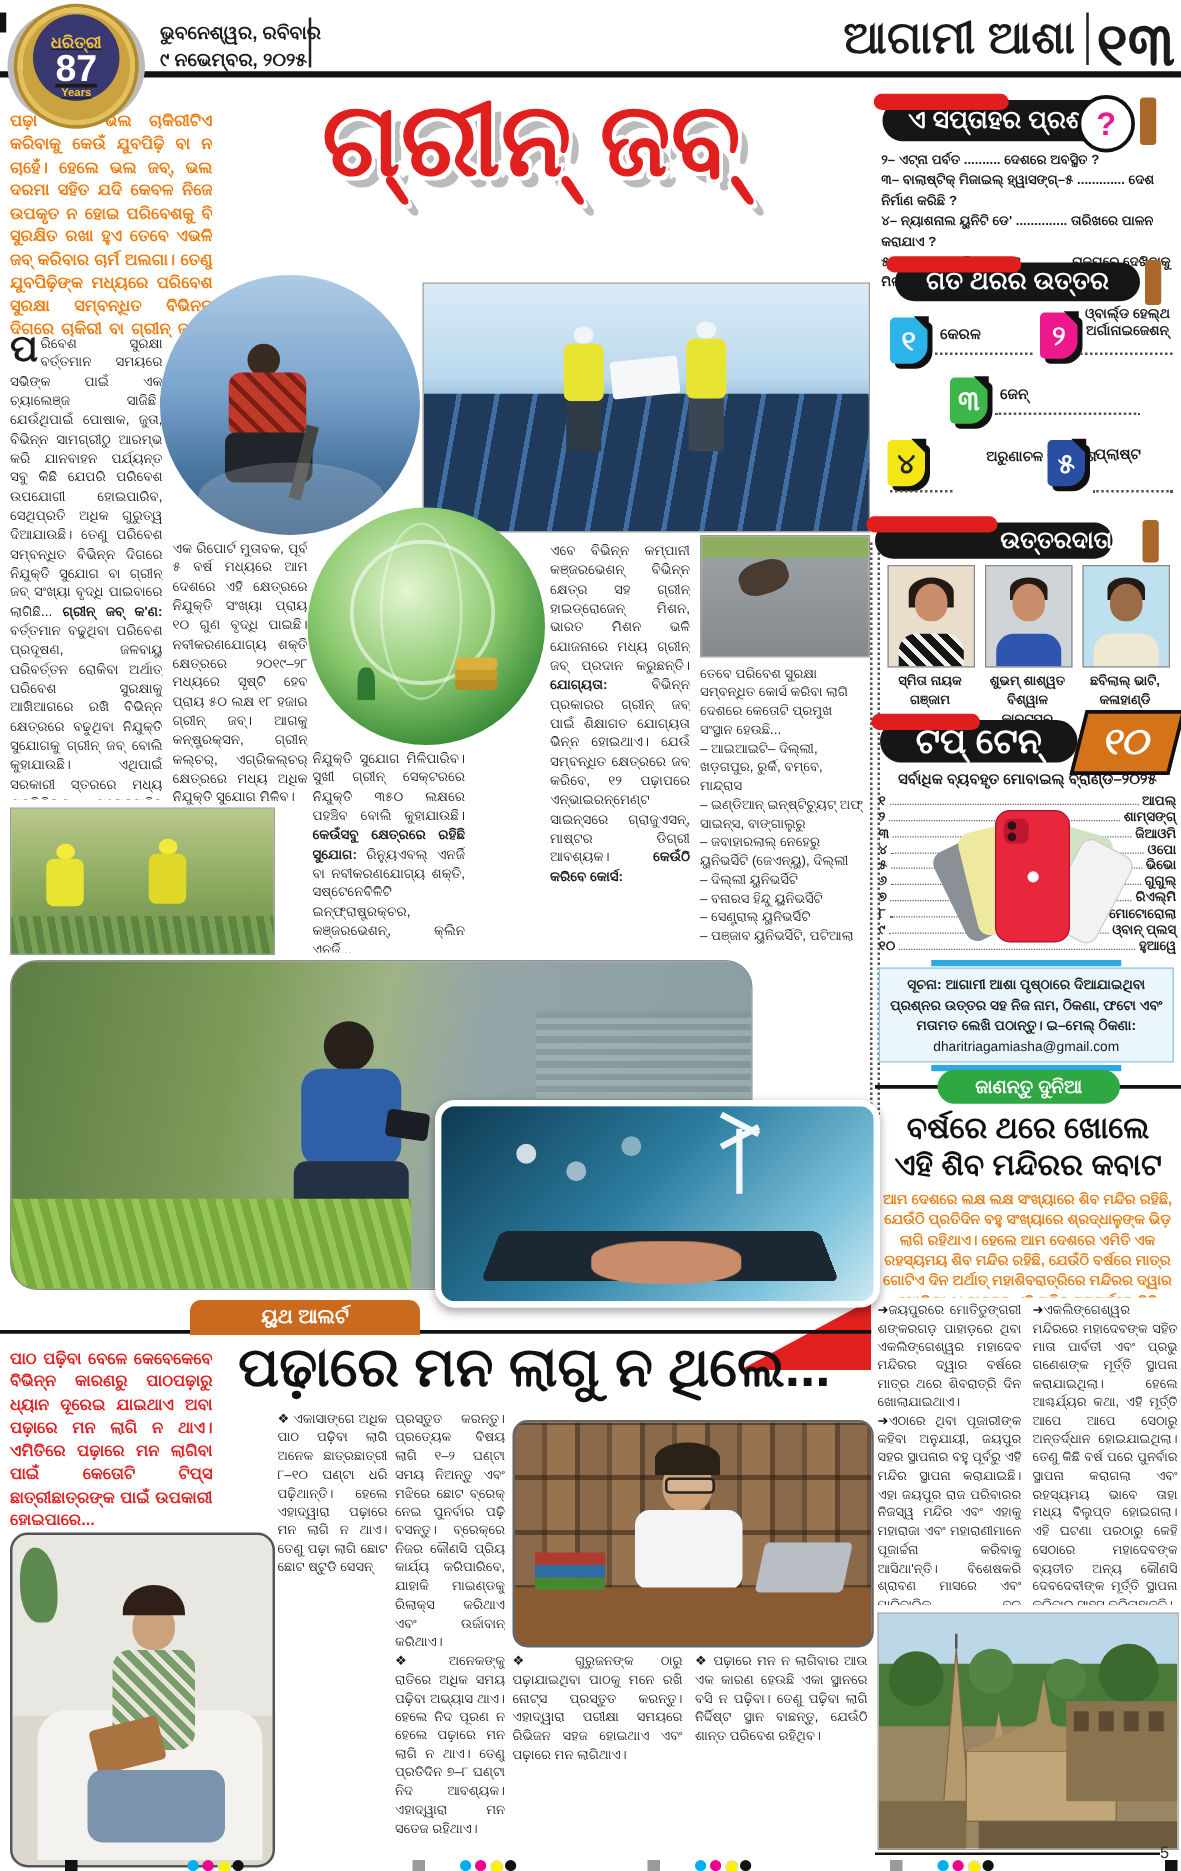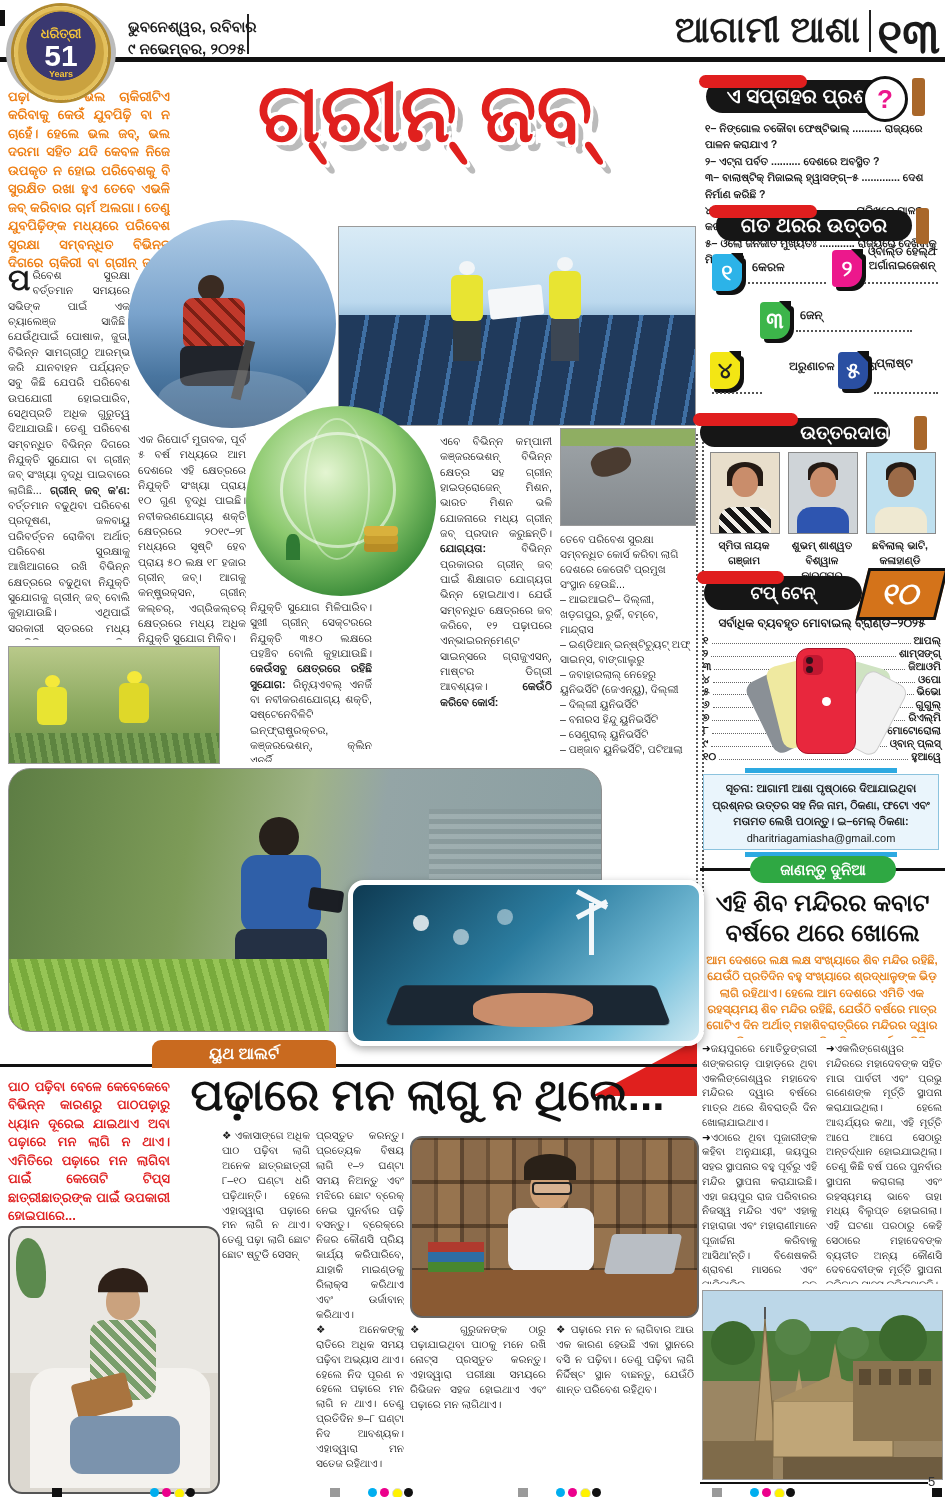--- a/index.html
+++ b/index.html
@@ -8,21 +8,21 @@
   .abs{position:absolute;}
   .t{position:absolute;text-align:justify;line-height:1.42;overflow:hidden;}
   .subhead{font-weight:bold;}
   .photo{position:absolute;overflow:hidden;}
   .pb{border:1px solid #9a9a9a;}
   
   #mast-rule{position:absolute;left:0;top:57px;width:945px;height:5px;background:#111;}
   #logo{position:absolute;left:14px;top:6px;width:86px;height:86px;border-radius:50%;
         background:radial-gradient(circle at 50% 42%,#3a3870 0 52%,#caa23f 53% 100%);
         border:4px solid #e3c05c;box-shadow:0 0 0 3px #b18a2e, -10px 0 0 -2px #bbb, 10px 0 0 -2px #bbb;
-        z-index:5;text-align:center;}
+        z-index:5;text-align:center;text-decoration:underline;}
   #logo .l1{display:block;margin-top:16px;color:#f5c53a;font-size:13px;font-weight:bold;}
   #logo .l2{display:block;color:#fff;font-size:30px;font-weight:bold;line-height:.9;}
   #logo .l3{display:block;color:#f5c53a;font-size:9px;font-weight:bold;}
   
   .pill{position:absolute;background:#161616;color:#fff;font-weight:bold;text-align:center;
         border-radius:17px;z-index:3;}
   .pill::before{content:"";position:absolute;left:-7px;top:-5px;width:55%;height:13px;
         background:#e01e1e;border-radius:12px;z-index:-1;}
   .tab{position:absolute;width:13px;background:#a9672a;border-radius:3px;z-index:4;}
   .dotline{position:absolute;border-bottom:2px dotted #555;}
@@ -46,21 +46,21 @@
 </style>
 </head>
 <body>
 
 <div id="page">
 
   <div class="abs" style="left:0;top:10px;width:5px;height:16px;background:#111;"></div>
   <div id="mast-rule"></div>
   <div id="logo">
     <span class="l1">ଧରିତ୍ରୀ</span>
-    <span class="l2">51</span>
+    <span class="l2">87</span>
     <span class="l3">Years</span>
   </div>
   <div class="abs" style="left:128px;top:16px;font-size:15px;font-weight:bold;line-height:1.45;">
     <div>ଭୁବନେଶ୍ୱର, ରବିବାର</div>
     <div>୯ ନଭେମ୍ବର, ୨୦୨୫</div>
   </div>
   <div class="abs" style="left:247px;top:14px;width:2px;height:40px;background:#222;"></div>
   <div class="abs" style="left:580px;top:9px;width:280px;text-align:right;font-size:36px;font-weight:bold;">ଆଗାମୀ ଆଶା</div>
   <div class="abs" style="left:869px;top:10px;width:2px;height:42px;background:#222;"></div>
   <div class="abs" style="left:874px;top:9px;width:66px;text-align:right;font-size:48px;font-weight:bold;">୧୩</div>
@@ -201,21 +201,20 @@
   <div class="t" style="left:556px;top:1322px;width:138px;height:168px;font-size:10.5px;">❖ ପଢ଼ାରେ ମନ ନ ଲାଗିବାର ଆଉ ଏକ କାରଣ ହେଉଛି ଏକା ସ୍ଥାନରେ ବସି ନ ପଢ଼ିବା। ତେଣୁ ପଢ଼ିବା ଲାଗି ନିର୍ଦ୍ଦିଷ୍ଟ ସ୍ଥାନ ବାଛନ୍ତୁ, ଯେଉଁଠି ଶାନ୍ତ ପରିବେଶ ରହିଥିବ।</div>
   <div class="t" style="left:410px;top:1322px;width:136px;height:168px;font-size:10.5px;">❖ ଗୁରୁଜନଙ୍କ ଠାରୁ ପଢ଼ାଯାଇଥିବା ପାଠକୁ ମନେ ରଖି ନୋଟ୍ସ ପ୍ରସ୍ତୁତ କରନ୍ତୁ। ଏହାଦ୍ୱାରା ପରୀକ୍ଷା ସମୟରେ ରିଭିଜନ ସହଜ ହୋଇଥାଏ ଏବଂ ପଢ଼ାରେ ମନ ଲାଗିଥାଏ।</div>
 
   <div class="abs" style="left:696px;top:434px;width:4px;height:598px;border-left:2px dotted #555;border-right:2px dotted #555;"></div>
 
   <div class="pill" style="left:706px;top:80px;width:196px;height:33px;font-size:20px;line-height:33px;border-radius:17px 6px 6px 17px;">ଏ ସପ୍ତାହର ପ୍ରଶ୍ନ</div>
   <div class="abs" style="left:862px;top:76px;width:40px;height:40px;border-radius:50%;background:#fff;border:3px solid #111;
        color:#ec188c;font-size:26px;font-weight:900;text-align:center;line-height:40px;z-index:4;">?</div>
   <div class="tab" style="left:912px;top:78px;height:38px;"></div>
   <div class="abs" style="left:705px;top:120px;width:236px;font-size:10.6px;font-weight:bold;line-height:1.55;">
-    <div>୧– ନିଙ୍ଗୋଲ ଚକୌବା ଫେଷ୍ଟିଭାଲ୍ .......... ରାଜ୍ୟରେ ପାଳନ କରାଯାଏ ?</div>
     <div>୨– ଏଟ୍ନା ପର୍ବତ .......... ଦେଶରେ ଅବସ୍ଥିତ ?</div>
     <div>୩– ବାଲାଷ୍ଟିକ୍ ମିଜାଇଲ୍ ହ୍ୱାସଙ୍ଗ୍–୫ ............. ଦେଶ ନିର୍ମାଣ କରିଛି ?</div>
     <div>୪– ନ୍ୟାଶନାଲ ୟୁନିଟି ଡେ' .............. ତାରିଖରେ ପାଳନ କରାଯାଏ ?</div>
     <div>୫– ଓଲୋ ଜନଜାତି ମୁଖ୍ୟତଃ ............ ରାଜ୍ୟରେ ଦେଖିବାକୁ ମିଳନ୍ତି ?</div>
   </div>
 
   <div class="pill" style="left:716px;top:210px;width:196px;height:31px;font-size:20px;line-height:31px;">ଗତ ଥରର ଉତ୍ତର</div>
   <div class="tab" style="left:916px;top:208px;height:36px;"></div>
 
   <div class="ansq" style="left:712px;top:254px;background:#2cb3e8;">୧</div>
@@ -262,21 +261,21 @@
   </div>
   <div class="abs" style="left:780px;top:538px;width:84px;text-align:center;font-size:10.5px;font-weight:bold;line-height:1.45;">
     <div>ଶୁଭମ୍ ଶାଶ୍ୱତ ବିଶ୍ୱାଳ</div>
     <div>କାରଟପୁର</div>
   </div>
   <div class="abs" style="left:858px;top:538px;width:84px;text-align:center;font-size:10.5px;font-weight:bold;line-height:1.45;">
     <div>ଛବିଲାଲ୍ ଭାଟି,</div>
     <div>କଳାହାଣ୍ଡି</div>
   </div>
 
-  <div class="pill" style="left:704px;top:576px;width:158px;height:34px;font-size:18px;line-height:34px;">ଟପ୍ ଟେନ୍</div>
+  <div class="pill" style="left:704px;top:576px;width:158px;height:34px;font-size:28px;line-height:34px;">ଟପ୍ ଟେନ୍</div>
   <div class="abs" style="left:862px;top:568px;width:74px;height:46px;background:#d4731a;transform:skewX(-14deg);
        color:#fff;font-size:30px;font-weight:900;text-align:center;line-height:46px;border:3px solid #111;z-index:4;">୧୦</div>
   <div class="abs" style="left:703px;top:616px;width:238px;text-align:center;font-size:12px;font-weight:bold;">ସର୍ବାଧିକ ବ୍ୟବହୃତ ମୋବାଇଲ୍ ବ୍ରାଣ୍ଡ–୨୦୨୫</div>
   <div class="abs" style="left:703px;top:634px;width:238px;">
     <div class="ttrow">
         <span>୧</span>
         <span class="ttdots"></span>
         <span>ଆପଲ୍</span>
       </div>
     <div class="ttrow">
@@ -342,22 +341,22 @@
   <div class="abs" style="left:703px;top:774px;width:236px;height:76px;background:#eaf5fc;border:1px solid #8cc3de;
        font-size:11px;font-weight:bold;text-align:center;line-height:1.5;padding:5px 6px;box-sizing:border-box;">
     <b>ସୂଚନା: </b><span>ଆଗାମୀ ଆଶା ପୃଷ୍ଠାରେ ଦିଆଯାଇଥିବା ପ୍ରଶ୍ନର ଉତ୍ତର ସହ ନିଜ ନାମ, ଠିକଣା, ଫଟୋ ଏବଂ ମତାମତ ଲେଖି ପଠାନ୍ତୁ। ଇ–ମେଲ୍ ଠିକଣା: </span><span style="font-weight:normal;">dharitriagamiasha@gmail.com</span>
   </div>
   <div class="abs" style="left:745px;top:852px;width:152px;height:5px;background:#2da9e1;"></div>
 
   <div class="abs" style="left:700px;top:868px;width:245px;height:3px;background:#111;"></div>
   <div class="abs" style="left:750px;top:856px;width:146px;height:27px;background:#2fa843;border-radius:14px;
        color:#fff;font-size:15px;font-weight:bold;text-align:center;line-height:27px;z-index:2;">ଜାଣନ୍ତୁ ଦୁନିଆ</div>
   <div class="abs" style="left:700px;top:888px;width:245px;text-align:center;font-size:24px;font-weight:900;line-height:1.25;color:#111;">
+    <div>ବର୍ଷରେ ଥରେ ଖୋଲେ</div>
     <div>ଏହି ଶିବ ମନ୍ଦିରର କବାଟ</div>
-    <div>ବର୍ଷରେ ଥରେ ଖୋଲେ</div>
   </div>
   <div class="t" style="left:702px;top:952px;width:240px;height:86px;font-size:11.5px;font-weight:bold;color:#e8821c;text-align:center;">ଆମ ଦେଶରେ ଲକ୍ଷ ଲକ୍ଷ ସଂଖ୍ୟାରେ ଶିବ ମନ୍ଦିର ରହିଛି, ଯେଉଁଠି ପ୍ରତିଦିନ ବହୁ ସଂଖ୍ୟାରେ ଶ୍ରଦ୍ଧାଳୁଙ୍କ ଭିଡ଼ ଲାଗି ରହିଥାଏ। ହେଲେ ଆମ ଦେଶରେ ଏମିତି ଏକ ରହସ୍ୟମୟ ଶିବ ମନ୍ଦିର ରହିଛି, ଯେଉଁଠି ବର୍ଷରେ ମାତ୍ର ଗୋଟିଏ ଦିନ ଅର୍ଥାତ୍ ମହାଶିବରାତ୍ରିରେ ମନ୍ଦିରର ଦ୍ୱାର ଖୋଲିଥାଏ। ଜାଣନ୍ତୁ ଏହି ମନ୍ଦିର ସମ୍ପର୍କରେ କିଛି ରୋଚକ ତଥ୍ୟ...</div>
   <div class="t" style="left:702px;top:1042px;width:115px;height:242px;font-size:10.4px;">
     <div><span class="arrow">➜</span><span>ଜୟପୁରରେ ମୋତିଡୁଙ୍ଗରୀ ଶଙ୍କରଗଡ଼ ପାହାଡ଼ରେ ଥିବା ଏକଲିଙ୍ଗେଶ୍ୱର ମହାଦେବ ମନ୍ଦିରର ଦ୍ୱାର ବର୍ଷରେ ମାତ୍ର ଥରେ ଶିବରାତ୍ରି ଦିନ ଖୋଲାଯାଇଥାଏ।</span></div>
     <div><span class="arrow">➜</span><span>ଏଠାରେ ଥିବା ପୂଜାରୀଙ୍କ କହିବା ଅନୁଯାୟୀ, ଜୟପୁର ସହର ସ୍ଥାପନାର ବହୁ ପୂର୍ବରୁ ଏହି ମନ୍ଦିର ସ୍ଥାପନା କରାଯାଇଛି। ଏହା ଜୟପୁର ରାଜ ପରିବାରର ନିଜସ୍ୱ ମନ୍ଦିର ଏବଂ ଏହାକୁ ମହାରାଜା ଏବଂ ମହାରାଣୀମାନେ ପୂଜାର୍ଚ୍ଚନା କରିବାକୁ ଆସିଥା'ନ୍ତି। ବିଶେଷକରି ଶ୍ରାବଣ ମାସରେ ଏବଂ ପାରିବାରିକ ବଡ଼ କାର୍ଯ୍ୟକ୍ରମରେ ରାଜପରିବାର ଏହାକୁ ପୂଜା କରିବାକୁ ଆସନ୍ତି। ତେବେ ସର୍ବସାଧାରଣଙ୍କ ପାଇଁ ଏଠାରେ ପ୍ରଭୁଙ୍କୁ ଦର୍ଶନ କରିବାକୁ ହେଲେ ବର୍ଷରେ ଗୋଟିଏ ଦିନ ଅର୍ଥାତ୍ ମହାଶିବରାତ୍ରିକୁ ହିଁ ଅପେକ୍ଷା କରିବାକୁ ପଡ଼ିଥାଏ।</span></div>
   </div>
   <div class="t" style="left:826px;top:1042px;width:116px;height:242px;font-size:10.4px;">
     <div><span class="arrow">➜</span><span>ଏକଲିଙ୍ଗେଶ୍ୱର ମନ୍ଦିରରେ ମହାଦେବଙ୍କ ସହିତ ମାତା ପାର୍ବତୀ ଏବଂ ପ୍ରଭୁ ଗଣେଶଙ୍କ ମୂର୍ତ୍ତି ସ୍ଥାପନା କରାଯାଇଥିଲା। ହେଲେ ଆଶ୍ଚର୍ଯ୍ୟର କଥା, ଏହି ମୂର୍ତ୍ତି ଆପେ ଆପେ ସେଠାରୁ ଅନ୍ତର୍ଦ୍ଧାନ ହୋଇଯାଇଥିଲା। ତେଣୁ କିଛି ବର୍ଷ ପରେ ପୁନର୍ବାର ସ୍ଥାପନା କରାଗଲା ଏବଂ ରହସ୍ୟମୟ ଭାବେ ତାହା ମଧ୍ୟ ବିଲୁପ୍ତ ହୋଇଗଲା। ଏହି ଘଟଣା ପରଠାରୁ କେହି ସେଠାରେ ମହାଦେବଙ୍କ ବ୍ୟତୀତ ଅନ୍ୟ କୌଣସି ଦେବଦେବୀଙ୍କ ମୂର୍ତ୍ତି ସ୍ଥାପନା କରିବାର ସାହସ କରିନାହାନ୍ତି।</span></div>
 
   </div>

